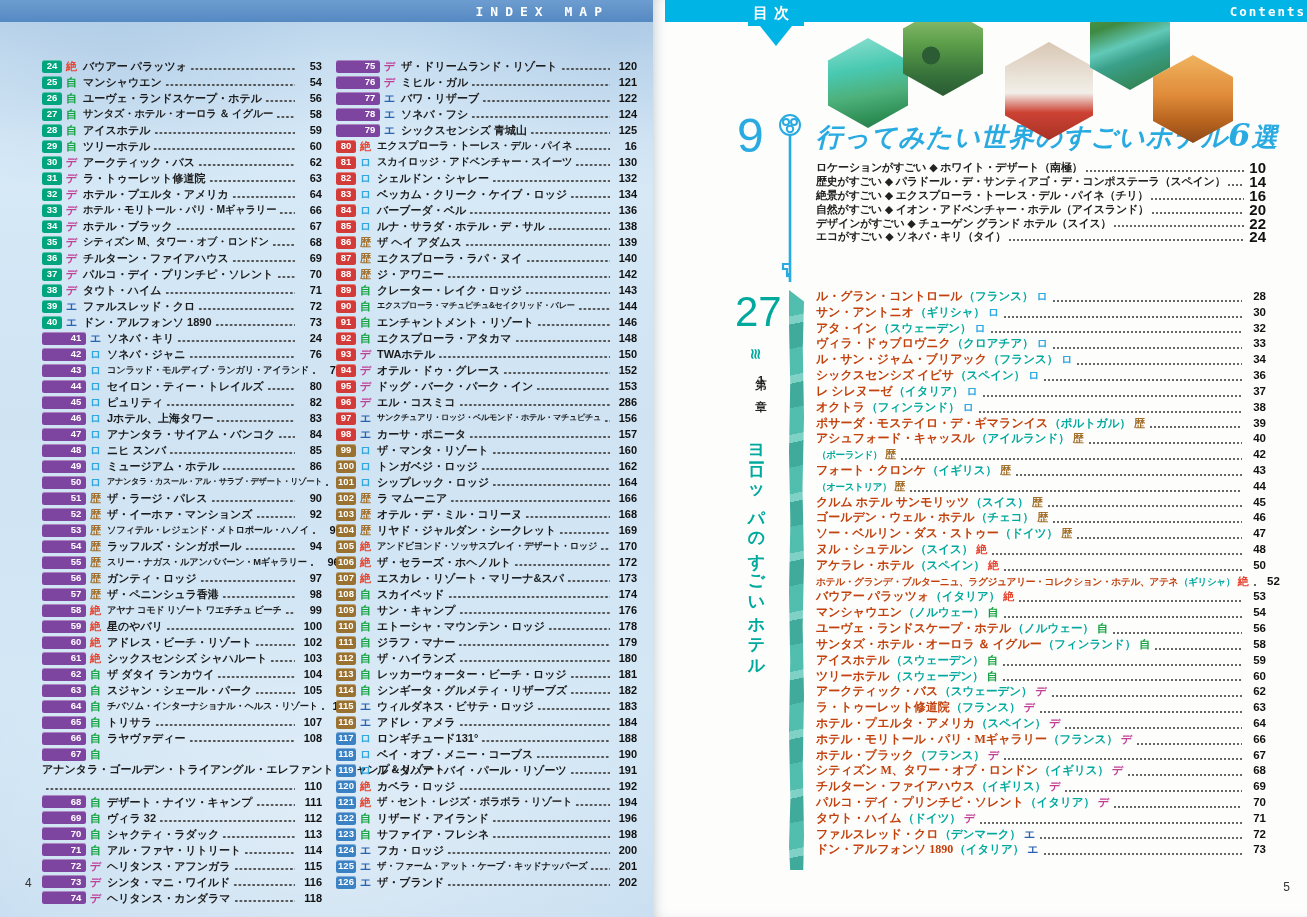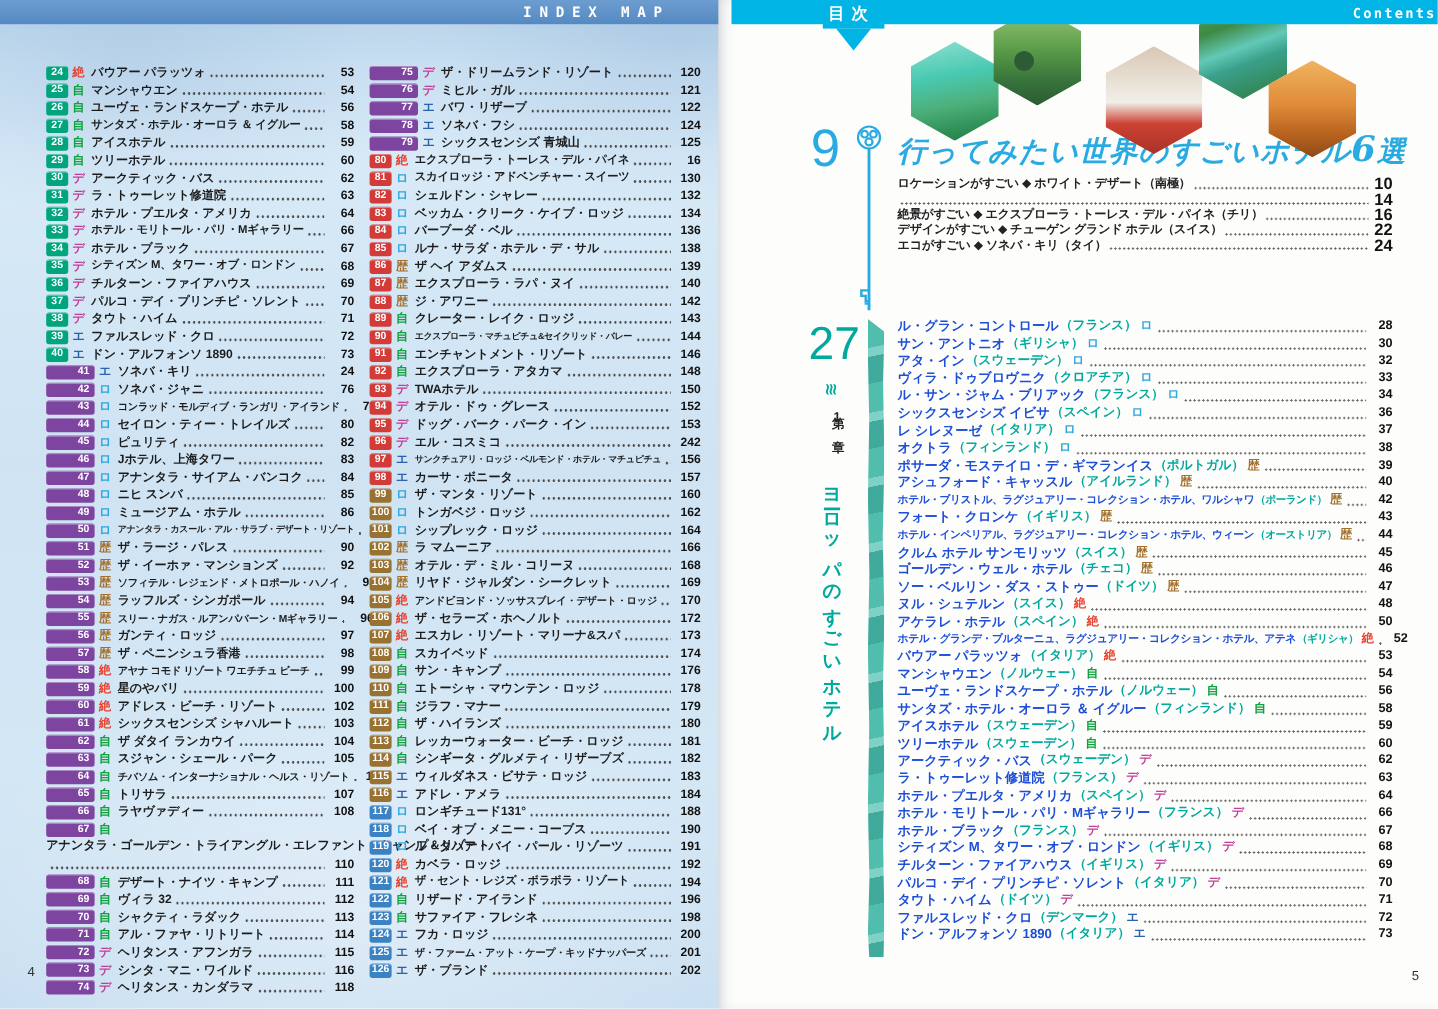--- a/index.html
+++ b/index.html
@@ -80,21 +80,21 @@
   .chap-wave{position:absolute;left:97px;top:345px;color:#00a99d;font-size:15px;font-weight:700;transform:rotate(90deg);z-index:2;}
   .chap-label{position:absolute;left:100px;top:370px;writing-mode:vertical-rl;text-orientation:upright;
     font-size:11.5px;font-weight:700;color:#222;letter-spacing:4px;z-index:2;}
   .chap-title{position:absolute;left:92px;top:432px;writing-mode:vertical-rl;text-orientation:upright;
     font-size:17px;font-weight:800;color:#00a99d;letter-spacing:2px;z-index:2;}
   .ribbon{position:absolute;left:136px;top:290px;width:15px;height:580px;opacity:.85;z-index:1;
     background:repeating-linear-gradient(168deg,#33b2a0 0 26px,#68cabb 26px 34px,#1e9c8a 34px 58px);
     clip-path:polygon(0 0,100% 2%,92% 10%,100% 22%,90% 34%,100% 47%,91% 58%,100% 70%,92% 82%,100% 94%,95% 100%,8% 100%,0 96%,9% 88%,0 76%,8% 64%,0 52%,9% 40%,0 28%,8% 16%,0 6%);}
   .toc2{position:absolute;left:163px;top:289px;width:450px;}
   .trow2{display:flex;align-items:flex-end;height:15.82px;line-height:15.82px;}
-  .trow2 .t{flex:0 0 auto;font-size:12px;font-weight:600;color:#1d4ed8;white-space:nowrap;}
+  .trow2 .t{flex:0 0 auto;font-size:12px;font-weight:600;color:#c2410c;white-space:nowrap;font-family:Liberation Serif, serif;}
   .trow2 .co{flex:0 0 auto;font-size:11.5px;font-weight:600;color:#00a99d;white-space:nowrap;margin:0 1px;}
   .trow2 .cat{flex:0 0 auto;margin:0 2px;}
   .trow2.s3 .t{font-size:9.8px;letter-spacing:-.45px;}
   .trow2.s3 .co{font-size:9.6px;letter-spacing:-.45px;}
   .trow2 .leader{margin:0 2px 2px 2px;background-image:radial-gradient(circle,#666 .9px,transparent 1.1px);background-size:4px 4px;}
   .trow2 .pg{font-size:11.5px;font-weight:600;min-width:22px;}
 </style>
 </head>
 <body>
 
@@ -681,21 +681,21 @@
     <span class="name">ドッグ・バーク・パーク・イン</span>
     <span class="leader"></span>
     <span class="pg">153</span>
   </div>
 
   <div class="irow">
     <span class="num g-am">96</span>
     <span class="cat c-design">デ</span>
     <span class="name">エル・コスミコ</span>
     <span class="leader"></span>
-    <span class="pg">242</span>
+    <span class="pg">286</span>
   </div>
 
   <div class="irow">
     <span class="num g-am">97</span>
     <span class="cat c-eco">エ</span>
     <span class="name s3">サンクチュアリ・ロッジ・ベルモンド・ホテル・マチュピチュ</span>
     <span class="leader"></span>
     <span class="pg">156</span>
   </div>
 
@@ -964,30 +964,36 @@
     </svg>
     <div class="intro-title"><span>行ってみたい世界のすごいホテル</span><span class="big6">6</span><span>選</span></div>
     <div class="toc1" id="toc1">
   <div class="trow1">
     <span class="t">ロケーションがすごい ◆ ホワイト・デザート（南極）</span>
     <span class="leader"></span>
     <span class="pg">10</span>
   </div>
 
   <div class="trow1">
+    <span class="t">歴史がすごい ◆ パラドール・デ・サンティアゴ・デ・コンポステーラ（スペイン）</span>
     <span class="leader"></span>
     <span class="pg">14</span>
   </div>
 
   <div class="trow1">
     <span class="t">絶景がすごい ◆ エクスプローラ・トーレス・デル・パイネ（チリ）</span>
     <span class="leader"></span>
     <span class="pg">16</span>
   </div>
 
+  <div class="trow1">
+    <span class="t">自然がすごい ◆ イオン・アドベンチャー・ホテル（アイスランド）</span>
+    <span class="leader"></span>
+    <span class="pg">20</span>
+  </div>
 
   <div class="trow1">
     <span class="t">デザインがすごい ◆ チューゲン グランド ホテル（スイス）</span>
     <span class="leader"></span>
     <span class="pg">22</span>
   </div>
 
   <div class="trow1">
     <span class="t">エコがすごい ◆ ソネバ・キリ（タイ）</span>
     <span class="leader"></span>
@@ -1075,37 +1081,35 @@
 
   <div class="trow2">
     <span class="t">アシュフォード・キャッスル</span>
     <span class="co">（アイルランド）</span>
     <span class="cat c-reki">歴</span>
     <span class="leader"></span>
     <span class="pg">40</span>
   </div>
 
   <div class="trow2 s3">
-    <span class="t">ホテル・ブリストル、ラグジュアリー・コレクション・ホテル、ワルシャワ</span>
     <span class="co">（ポーランド）</span>
     <span class="cat c-reki">歴</span>
     <span class="leader"></span>
     <span class="pg">42</span>
   </div>
 
   <div class="trow2">
     <span class="t">フォート・クロンケ</span>
     <span class="co">（イギリス）</span>
     <span class="cat c-reki">歴</span>
     <span class="leader"></span>
     <span class="pg">43</span>
   </div>
 
   <div class="trow2 s3">
-    <span class="t">ホテル・インペリアル、ラグジュアリー・コレクション・ホテル、ウィーン</span>
     <span class="co">（オーストリア）</span>
     <span class="cat c-reki">歴</span>
     <span class="leader"></span>
     <span class="pg">44</span>
   </div>
 
   <div class="trow2">
     <span class="t">クルム ホテル サンモリッツ</span>
     <span class="co">（スイス）</span>
     <span class="cat c-reki">歴</span>

